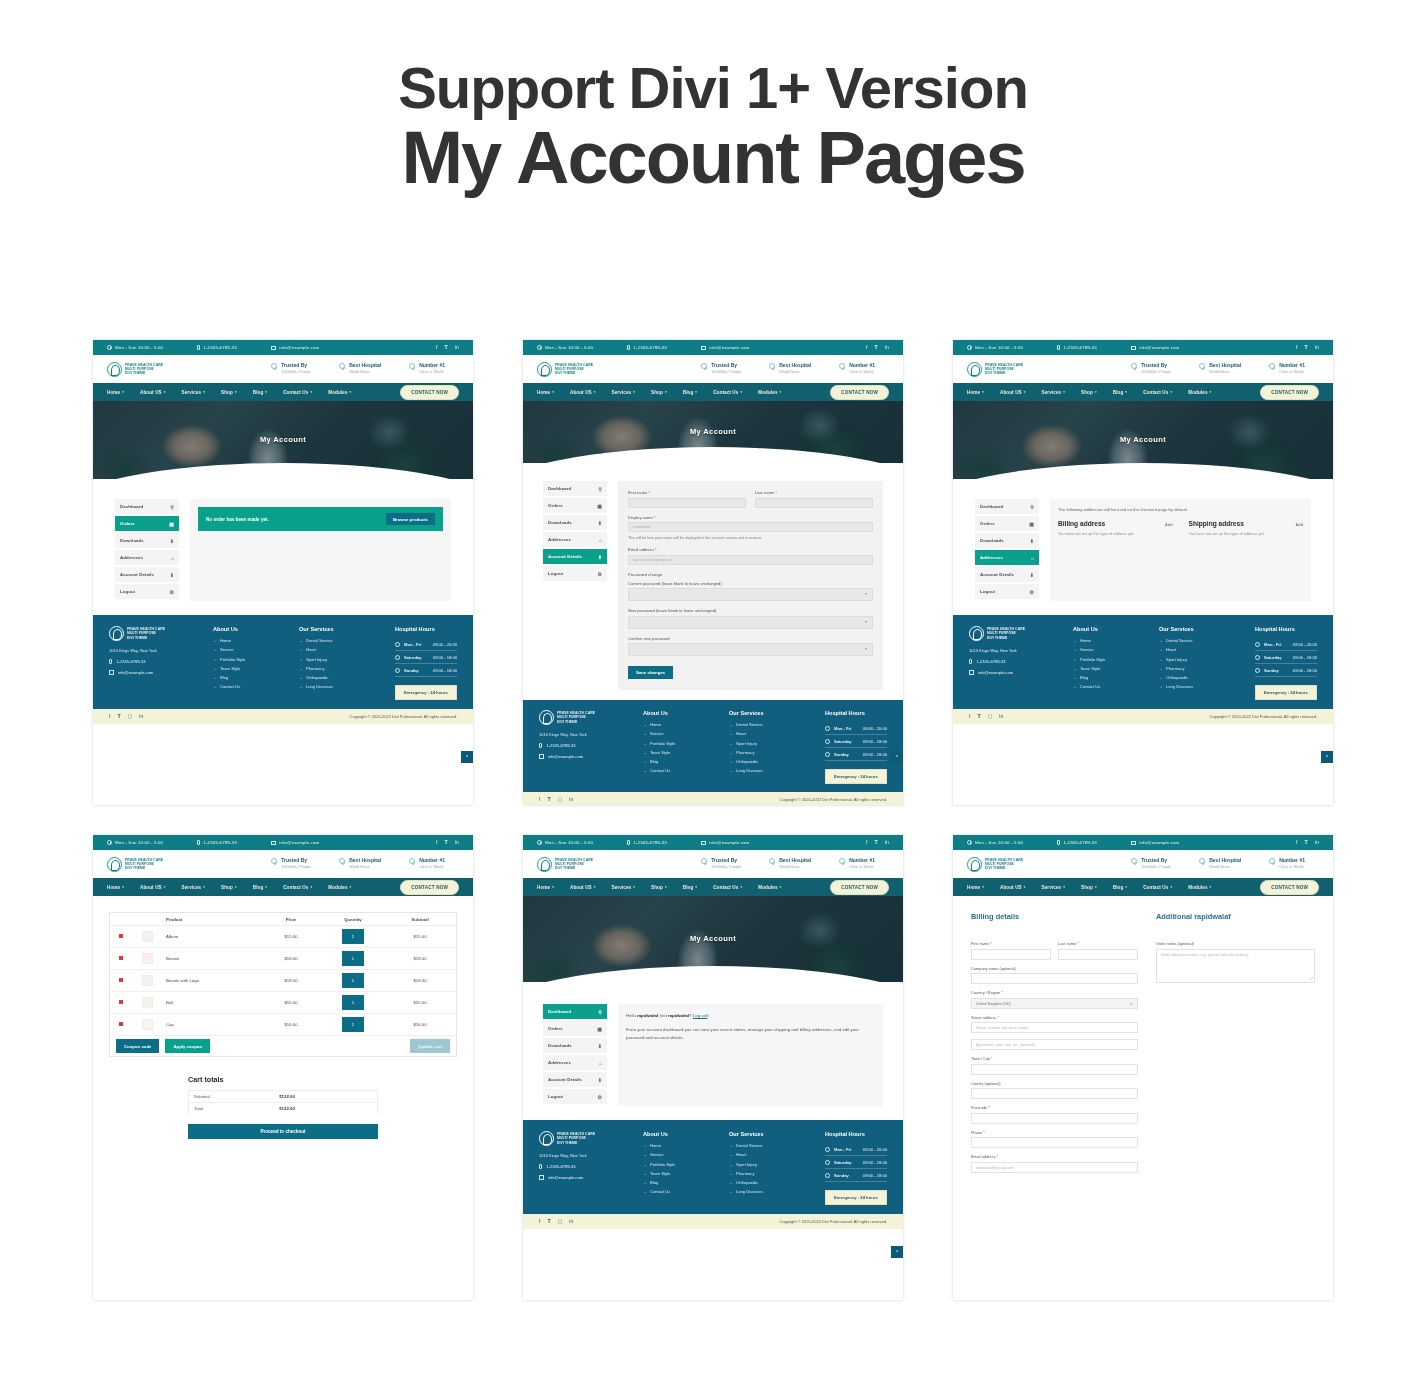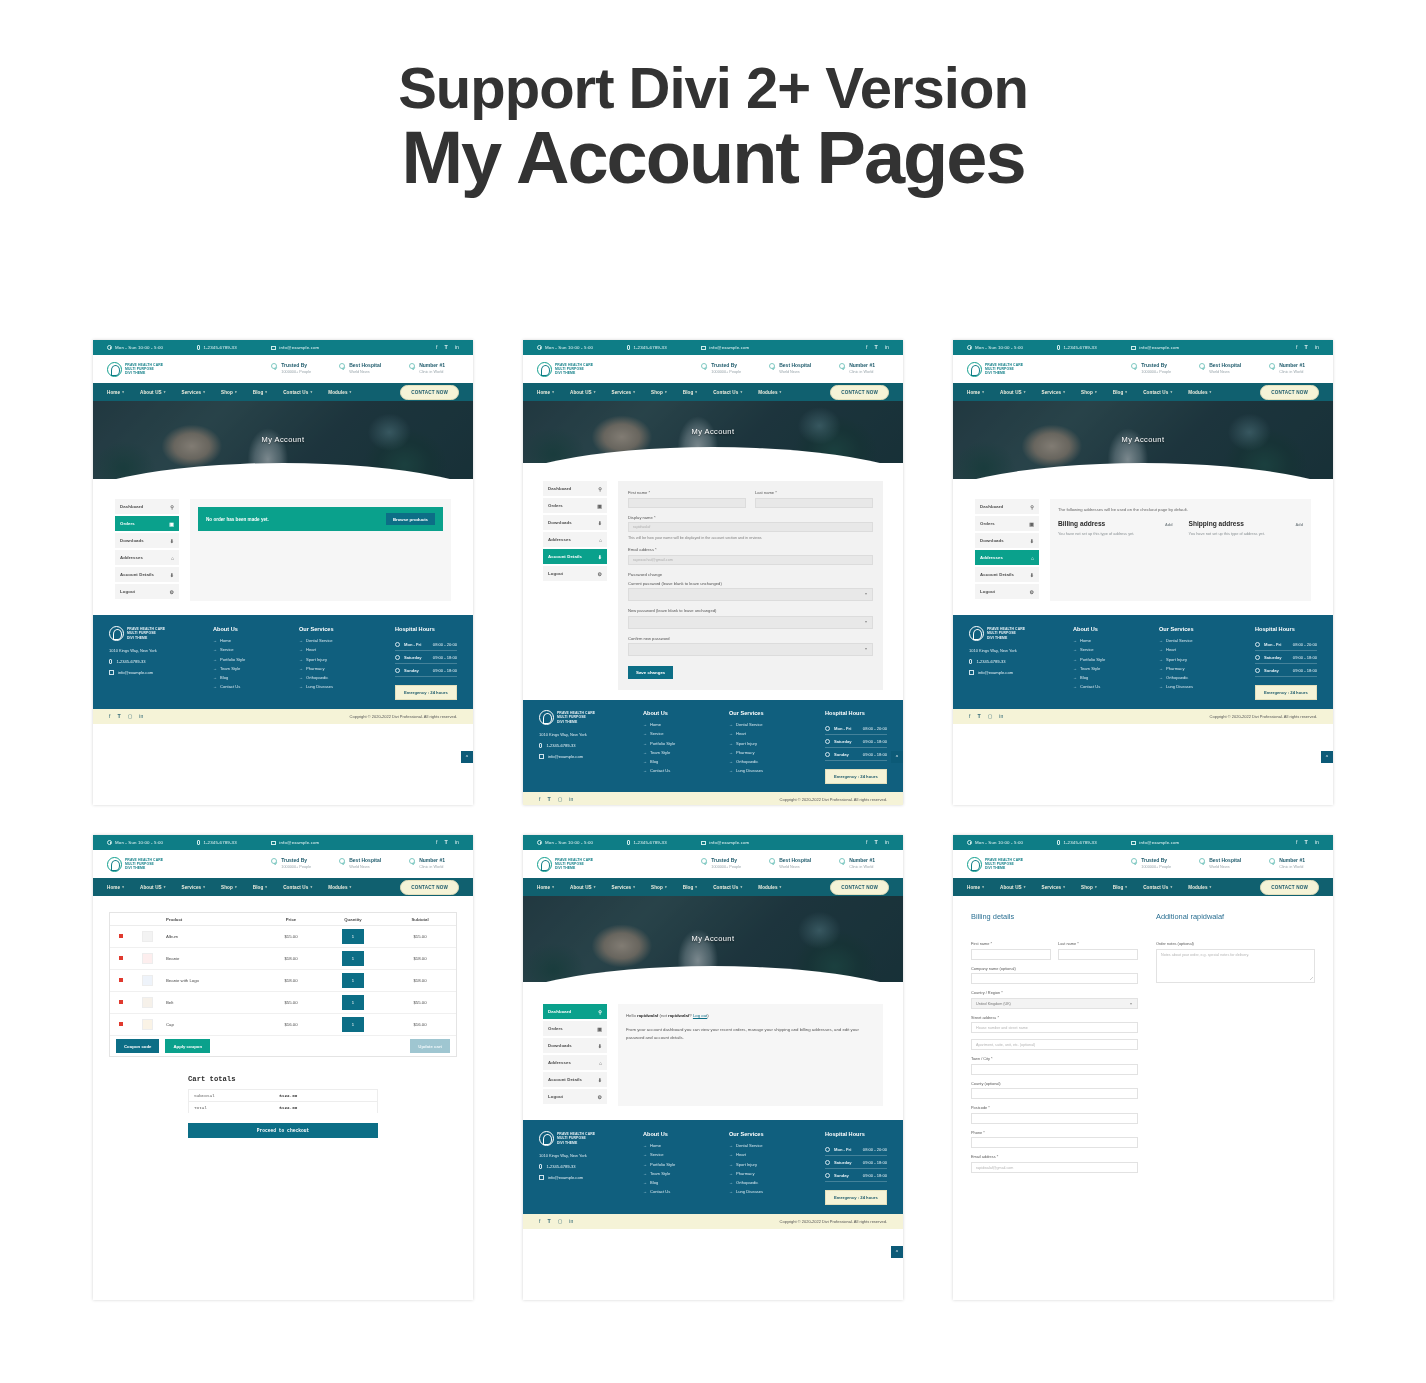--- a/index.html
+++ b/index.html
@@ -119,21 +119,21 @@
       radial-gradient(ellipse 40px 34px at 8% 86%, rgba(30,78,72,.9) 0%, rgba(0,0,0,0) 80%);
   }
   .hero .shade { position:absolute; inset:0; background:rgba(16,36,44,.42); }
   .hero .curve {
     position:absolute; left:-8%; bottom:-30px; width:116%; height:46px;
     background:#ffffff; border-radius:50% 50% 0 0 / 100% 100% 0 0;
   }
   .hero .htitle {
     position:absolute; left:0; right:0; top:34px;
     text-align:center; color:#ffffff;
-    font-size:7.5px; font-weight:400; letter-spacing:.4px;
+    font-size:7.5px; font-weight:700; letter-spacing:.4px;
     text-shadow:0 1px 2px rgba(0,0,0,.5);
   }
   .hero .htitle.caps { letter-spacing:1px; }
 
   
   .body-area { background:#ffffff; padding:20px 22px 14px; }
 
   
   .acct { display:flex; gap:11px; }
   .acct-nav { width:64px; flex:none; }
@@ -208,33 +208,33 @@
   .qtybox {
     width:22px; height:15px; background:#0c6e86; color:#fff;
     font-size:4.2px; display:flex; align-items:center; justify-content:center;
   }
   .c-sub { width:72px; text-align:center; }
   .cart-foot { height:20px; display:flex; align-items:center; padding:0 6px; gap:6px; }
   .btn-dark { background:#0c6e86; color:#fff; font-size:4.3px; font-weight:600; padding:4.5px 8px; }
   .btn-teal { background:#0aa18c; color:#fff; font-size:4.3px; font-weight:600; padding:4.5px 8px; }
   .btn-muted { margin-left:auto; background:#9fc6d1; color:#eef6f9; font-size:4.3px; font-weight:600; padding:4.5px 8px; }
 
-  .totals { margin-top:18px; width:190px; margin-left:auto; margin-right:auto;font-family:Liberation Mono, monospace; }
+  .totals { margin-top:18px; width:190px; margin-left:auto; margin-right:auto; }
   .totals h3 { font-size:7.2px; font-weight:700; color:#2b2b2b; margin-bottom:6px; }
   .tot-row { display:flex; border:0.6px solid #ededed; border-bottom:none; height:12px; align-items:center; font-size:4.3px; }
   .tot-row:last-of-type { border-bottom:0.6px solid #ededed; }
   .tot-row .tl { width:48%; padding-left:5px; color:#555; }
   .tot-row .tv { color:#333; font-weight:600; }
   .btn-checkout { margin-top:10px; background:#0c6e86; color:#fff; text-align:center; font-size:4.6px; font-weight:700; padding:5px 0; }
 
   
   .co-cols { display:flex; gap:18px; }
   .co-left { flex:1.05; }
   .co-right { flex:1; }
-  .co-h { font-size:7.4px; font-weight:400; color:#2a6f92; margin-bottom:20px; }
+  .co-h { font-size:7.4px; font-weight:700; color:#2a6f92; margin-bottom:20px; }
   .co-lab { font-size:3.9px; color:#5a5a5a; margin-bottom:2.5px; }
   .co-inp { border:0.6px solid #e2e2e2; height:11px; width:100%; background:#fff; }
   .co-inp.ph { font-size:3.7px; color:#b5b5b5; padding:3px 4px; }
   .co-inp.sel { background:#f3f3f3; position:relative; font-size:3.7px; color:#777; padding:3px 4px; }
   .co-inp.sel:after {
     content:""; position:absolute; right:5px; top:4.5px;
     border-left:1.6px solid transparent; border-right:1.6px solid transparent;
     border-top:2px solid #999;
   }
   .co-fld { margin-bottom:6px; }
@@ -275,21 +275,21 @@
     color:#fff; font-size:5px; display:flex; align-items:center; justify-content:center; }
 
   .copybar { background:#f5f3d7; height:15px; display:flex; align-items:center; padding:0 16px; }
   .copybar .csoc { display:flex; gap:7px; font-size:5px; color:#1d5a6b; }
   .copybar .ctext { margin-left:auto; font-size:4px; color:#555; }
 </style>
 </head>
 <body>
 
 <div class="poster-head">
-  <div class="line1">Support Divi 2+ Version</div>
+  <div class="line1">Support Divi 1+ Version</div>
   <div class="line3">My Account Pages</div>
 </div>
 
 <div class="grid">
 
   <div class="row">
 
     <div class="screen">
       <div class="topbar">
         <span class="tb-item">

